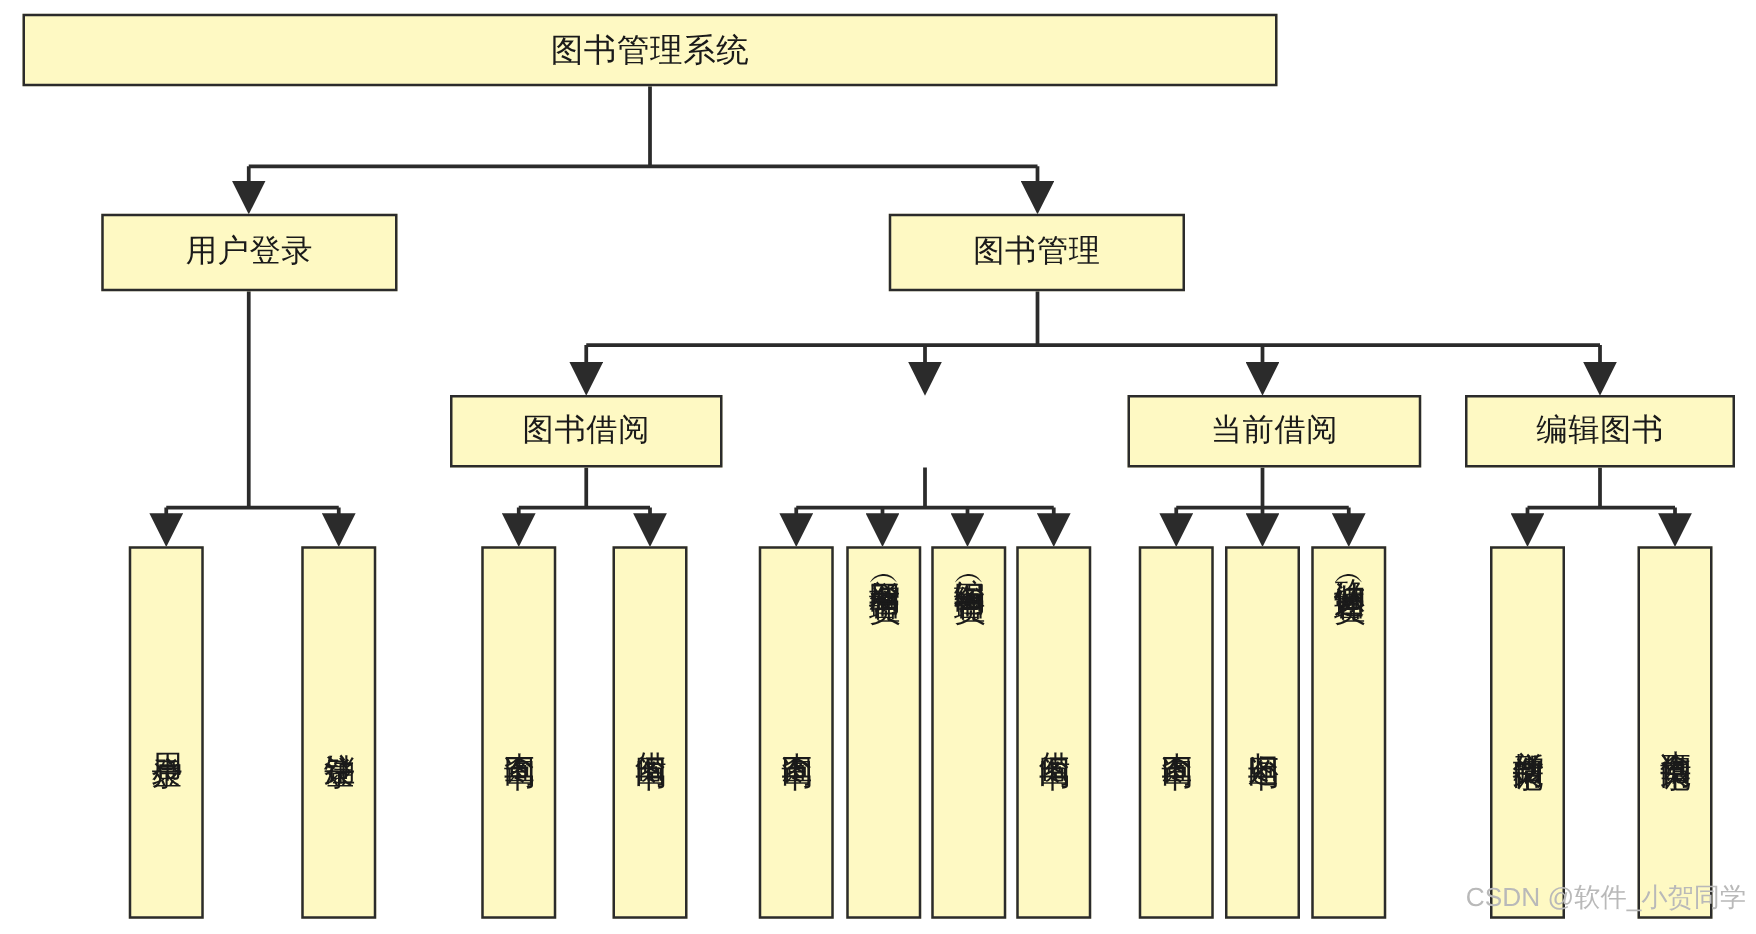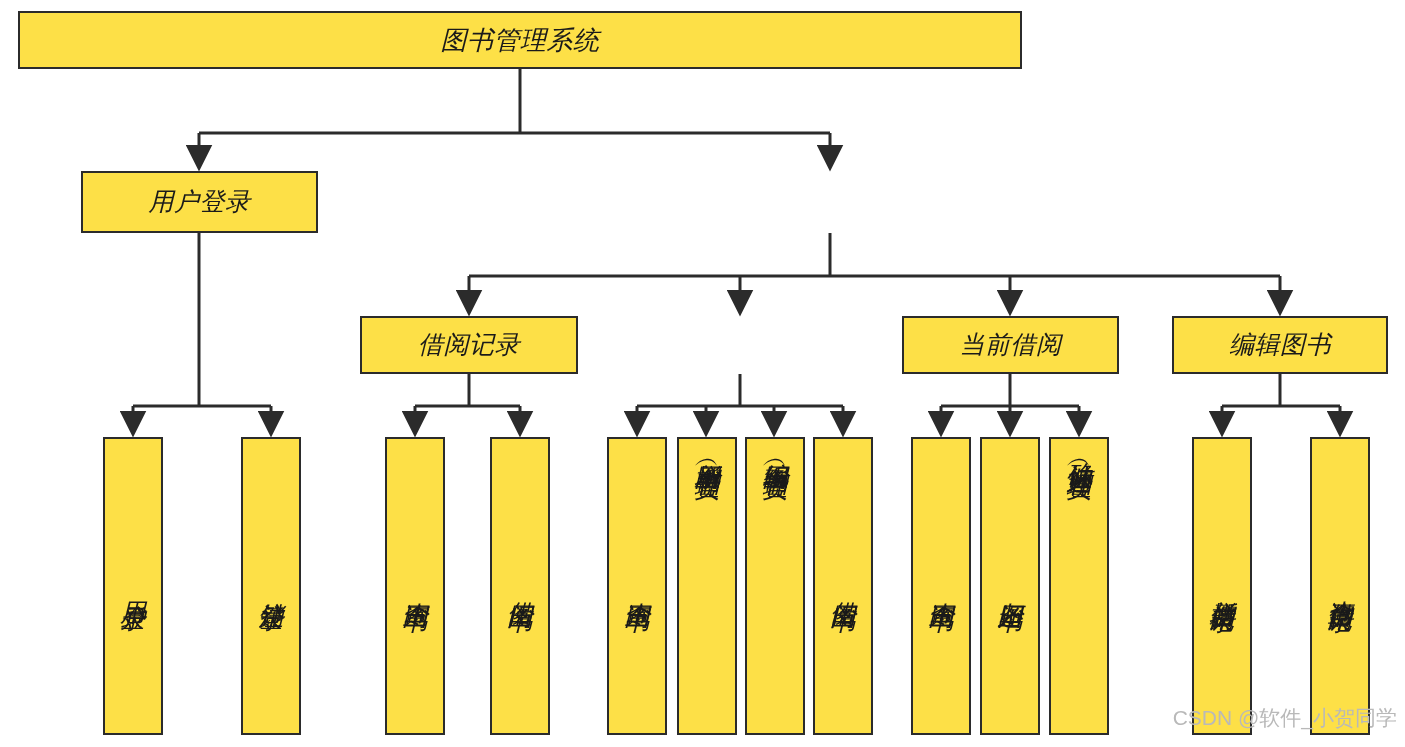--- a/index.html
+++ b/index.html
@@ -24,26 +24,25 @@
     left: 0;
     top: 0;
     width: 1405px;
     height: 747px;
     pointer-events: none;
   }
   .node {
     position: absolute;
     box-sizing: border-box;
     border: 2.5px solid #2b2b2b;
-    background: #fde047;
+    background: #fef9c3;
     display: flex;
     align-items: center;
     justify-content: center;
     color: #1a1a1a;
-    font-style: italic;
   }
   .node-label {
     display: block;
     text-align: center;
     letter-spacing: 0.5px;
     white-space: nowrap;
   }
   
   .node.horiz .node-label {
     font-size: 25px;
@@ -140,25 +139,28 @@
     </g>
   </svg>
 
   <div class="node horiz root" style="left:18px; top:11px; width:1004px; height:58px;">
     <span class="node-label">图书管理系统</span>
   </div>
 
   <div class="node horiz" style="left:81px; top:171px; width:237px; height:62px;">
     <span class="node-label">用户登录</span>
   </div>
+  <div class="node horiz" style="left:711px; top:171px; width:237px; height:62px;">
+    <span class="node-label">图书管理</span>
+  </div>
 
   <div class="node horiz" style="left:360px; top:316px; width:218px; height:58px;">
-    <span class="node-label">借阅记录</span>
-  </div>
-  <div class="node horiz" style="left:902px; top:316px; width:217px; height:58px;">
+    <span class="node-label">图书借阅</span>
+  </div>
+  <div class="node horiz" style="left:902px; top:316px; width:235px; height:58px;">
     <span class="node-label">当前借阅</span>
   </div>
   <div class="node horiz" style="left:1172px; top:316px; width:216px; height:58px;">
     <span class="node-label">编辑图书</span>
   </div>
 
   <div class="node vert center-v" style="left:103px; top:437px; width:60px; height:298px;">
     <span class="node-label">用户登录</span>
   </div>
   <div class="node vert center-v" style="left:241px; top:437px; width:60px; height:298px;">

